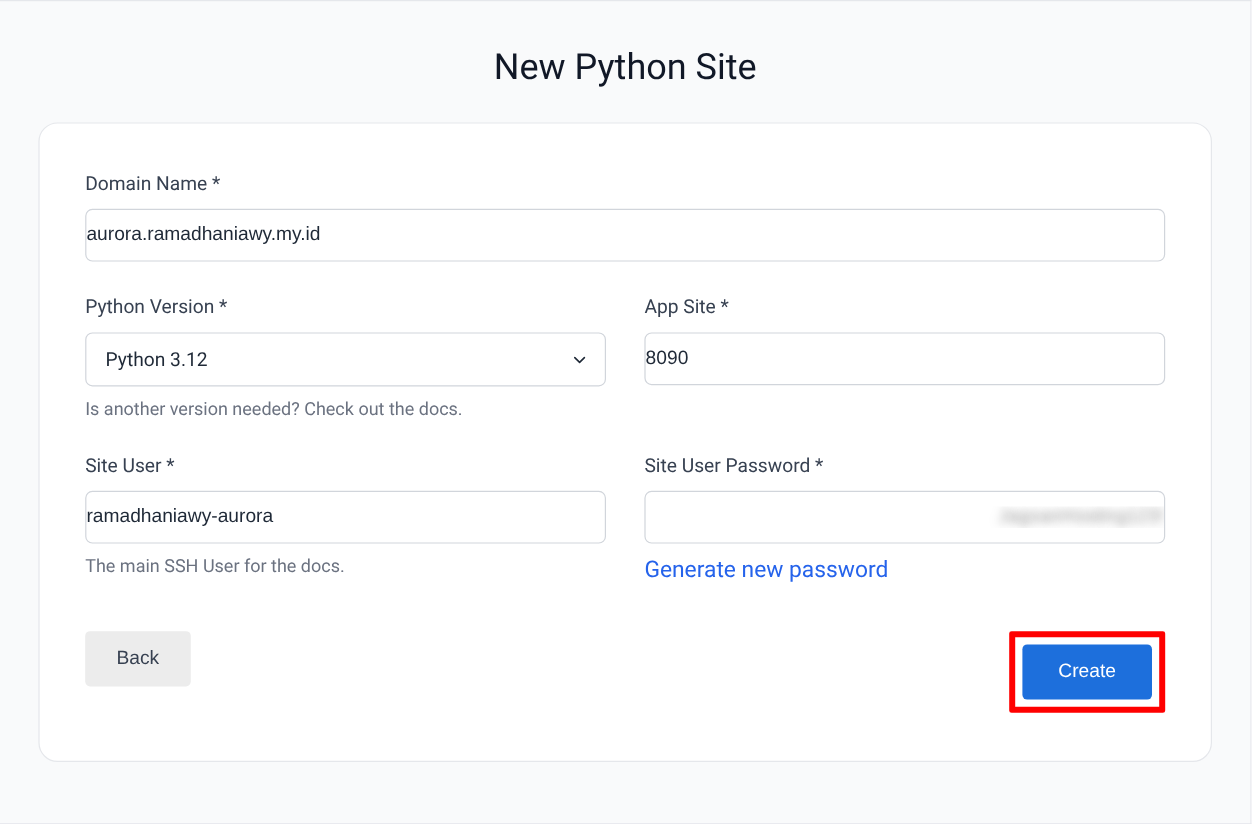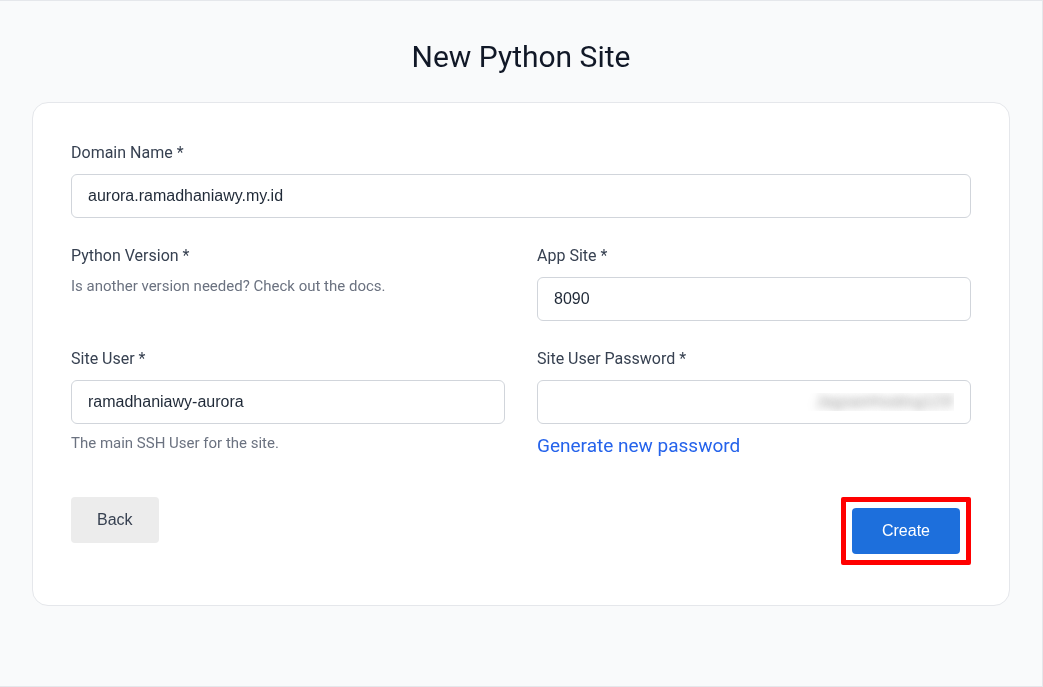--- a/index.html
+++ b/index.html
@@ -49,21 +49,21 @@
       width: 100%;
     }
     .form-label {
       display: block;
       font-size: 16px;
       color: #374151;
       margin-bottom: 12px;
     }
     .form-input {
       width: 100%;
-      padding: 12px 16px;
+      padding: 12px 0;
       font-size: 16px;
       color: #1f2937;
       background-color: #ffffff;
       border: 1px solid #d1d5db;
       border-radius: 6px;
       outline: none;
     }
     .form-input::placeholder {
       color: #9ca3af;
     }
@@ -146,34 +146,40 @@
   <div class="card">
 
     <div class="form-group full-width">
       <label class="form-label">Domain Name *</label>
       <input type="text" class="form-input" value="aurora.ramadhaniawy.my.id" style="">
     </div>
 
     <div class="form-row">
       <div class="form-group">
         <label class="form-label">Python Version *</label>
+        <div class="select-wrapper">
+          <div class="form-select">Python 3.12</div>
+          <svg class="chevron-icon" viewBox="0 0 24 24" fill="none" stroke="#1f2937" stroke-width="2" stroke-linecap="round" stroke-linejoin="round">
+            <polyline points="6 9 12 15 18 9"></polyline>
+          </svg>
+        </div>
         <div class="help-text">Is another version needed? Check out the docs.</div>
       </div>
 
       <div class="form-group">
         <label class="form-label">App Site *</label>
         <input type="text" class="form-input" value="8090" style="">
       </div>
     </div>
 
     <div class="form-row">
       <div class="form-group">
         <label class="form-label">Site User *</label>
         <input type="text" class="form-input" value="ramadhaniawy-aurora" style="">
-        <div class="help-text">The main SSH User for the site.</div>
+        <div class="help-text">The main SSH User for the docs.</div>
       </div>
 
       <div class="form-group">
         <label class="form-label">Site User Password *</label>
         <input type="text" class="form-input password-input" value="JagoanHosting123!" style="">
         <span class="link-text">Generate new password</span>
       </div>
     </div>
 
     <div class="button-row">

